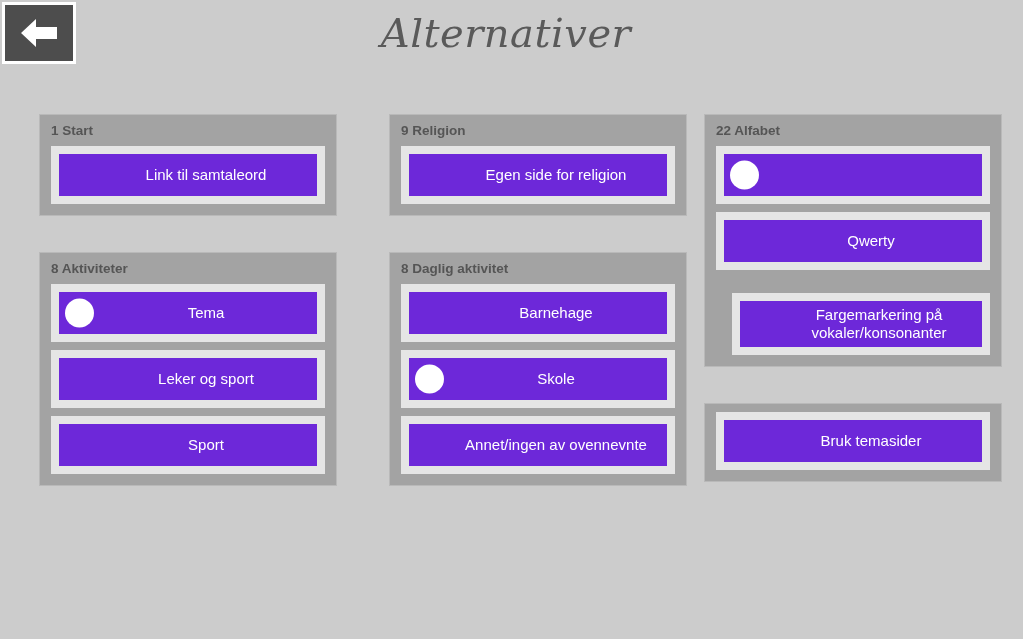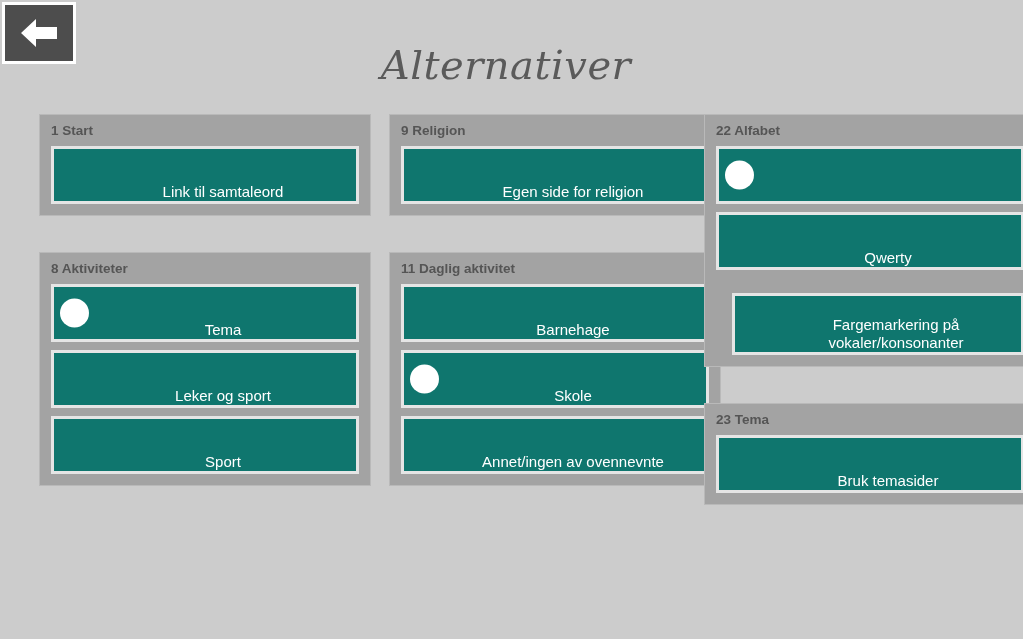--- a/index.html
+++ b/index.html
@@ -38,27 +38,26 @@
     left: 0;
     top: 10px;
     width: 1012px;
     text-align: center;
     font-family: "DejaVu Serif", serif;
     font-style: italic;
     font-size: 40px;
     color: #5a5a5a;
     letter-spacing: 0.5px;
     white-space: nowrap;
-    margin-top: 32px;
   }
 
   
   .column {
     position: absolute;
-    width: 332px;
+    width: 298px;
   }
   #col-1 { left: 39px;  top: 114px; }
   #col-2 { left: 389px; top: 114px; }
   #col-3 { left: 704px; top: 114px; }
 
   .panel {
     background: #a3a3a3;
     border: 1px solid #b9b9b9;
     box-sizing: border-box;
     padding: 8px 11px 11px 11px;
@@ -72,27 +71,27 @@
     color: #555555;
     margin-bottom: 7px;
     line-height: 16px;
     white-space: nowrap;
   }
 
   
   .option {
     position: relative;
     height: 58px;
-    background: #0f766e;
-    border: 3px solid #e5e5e5;
+    background: #6d28d9;
+    border: 8px solid #e5e5e5;
     box-sizing: border-box;
     margin-bottom: 8px;
     cursor: pointer;
     display: flex;
-    align-items: flex-end;
+    align-items: center;
     overflow: visible;
   }
   .option:last-child { margin-bottom: 0; }
 
   .option.tall { height: 62px; }
   .option.spaced { margin-top: 23px; margin-left: 16px; }
 
   .option-label {
     flex: 1 1 auto;
     text-align: center;
@@ -151,21 +150,21 @@
     </div>
   </div>
 <div class="column" id="col-2">
     <div class="panel">
       <div class="panel-header">9 Religion</div>
       <div class="option">
         <span class="option-label">Egen side for religion</span>
       </div>
     </div>
     <div class="panel">
-      <div class="panel-header">11 Daglig aktivitet</div>
+      <div class="panel-header">8 Daglig aktivitet</div>
       <div class="option">
         <span class="option-label">Barnehage</span>
       </div>
       <div class="option">
         <span class="radio-dot"></span>
         <span class="option-label">Skole</span>
       </div>
       <div class="option">
         <span class="option-label">Annet/ingen av ovennevnte</span>
       </div>
@@ -178,18 +177,17 @@
         <span class="radio-dot"></span>
       </div>
       <div class="option">
         <span class="option-label">Qwerty</span>
       </div>
       <div class="option spaced tall">
         <span class="option-label wrap">Fargemarkering på vokaler/konsonanter</span>
       </div>
     </div>
     <div class="panel">
-      <div class="panel-header">23 Tema</div>
       <div class="option">
         <span class="option-label">Bruk temasider</span>
       </div>
     </div>
   </div>
 
 </body></html>

